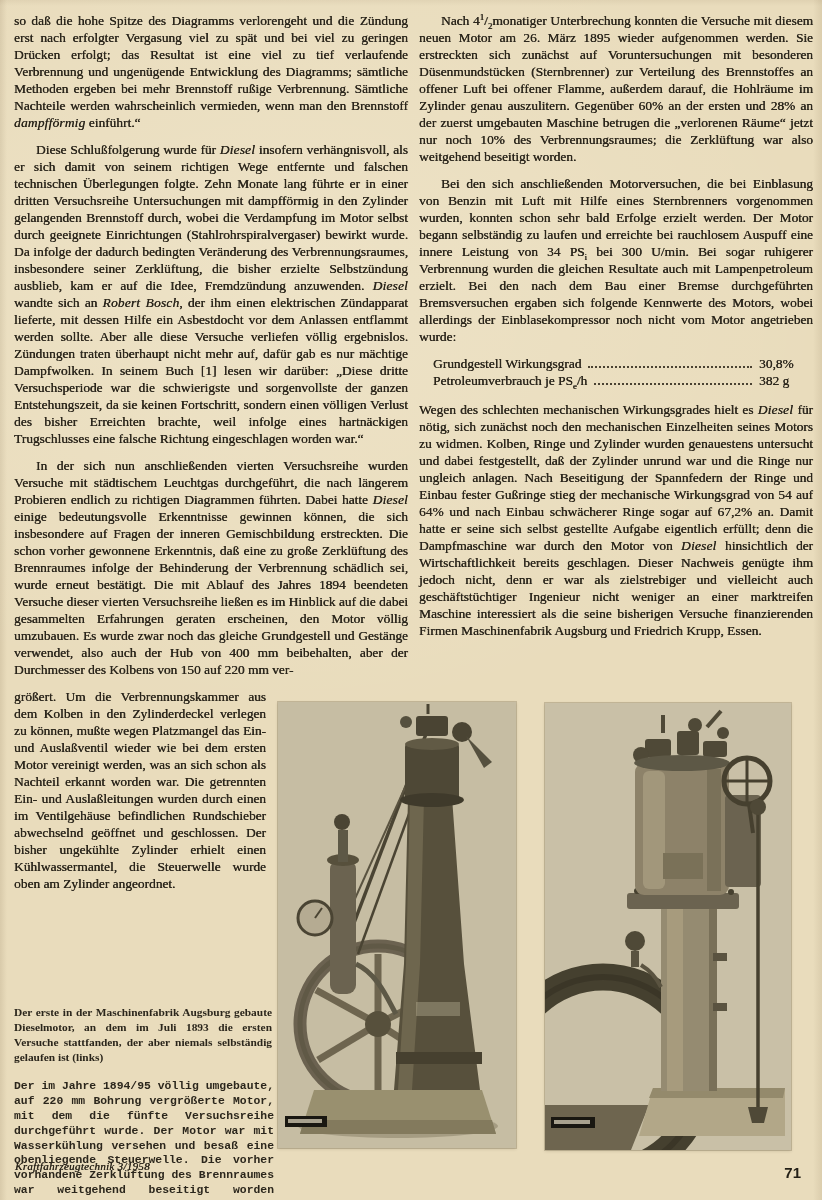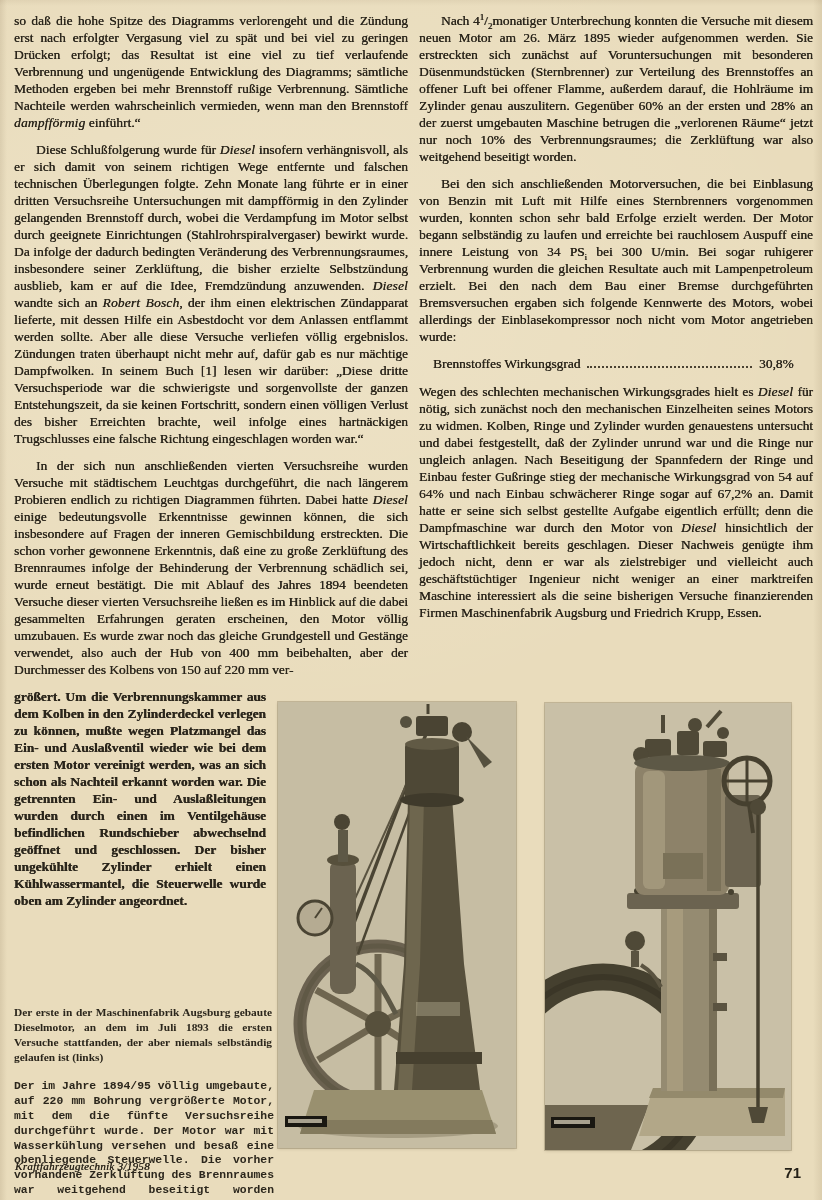--- a/index.html
+++ b/index.html
@@ -21,21 +21,21 @@
   .col-left{left:14px;}
   .col-right{left:419px;}
   p.body{
     font-size:13.4px;line-height:17px;
     text-align:justify;margin:0 0 10px 0;
     text-shadow:0.3px 0 0 currentColor;
   }
   p.body i{letter-spacing:0.2px;}
   .indent{text-indent:22px;}
   .no-gap{margin-bottom:0;}
-  .narrow{width:252px;font-weight:bold;}
+  .narrow{width:252px;}
   sup,sub{font-size:9px;line-height:0;}
   .perf-table{margin:3px 0 11px 14px;width:372px;}
   .kv-row{
     display:flex;align-items:baseline;
     font-size:13.4px;line-height:17.4px;
     text-shadow:0.3px 0 0 currentColor;
   }
   .kv-label{white-space:nowrap;}
   .kv-leader{
     flex:1 1 auto;
@@ -83,23 +83,28 @@
     <p class="body indent no-gap">In der sich nun anschließenden vierten Versuchsreihe wurden Versuche mit städtischem Leuchtgas durchgeführt, die nach längerem Probieren endlich zu richtigen Diagrammen führten. Dabei hatte <i>Diesel</i> einige bedeutungsvolle Erkenntnisse gewinnen können, die sich insbesondere auf Fragen der inneren Gemischbildung erstreckten. Die schon vorher gewonnene Erkenntnis, daß eine zu große Zerklüftung des Brennraumes infolge der Behinderung der Verbrennung schädlich sei, wurde erneut bestätigt. Die mit Ablauf des Jahres 1894 beendeten Versuche dieser vierten Versuchsreihe ließen es im Hinblick auf die dabei gesammelten Erfahrungen geraten erscheinen, den Motor völlig umzubauen. Es wurde zwar noch das gleiche Grundgestell und Gestänge verwendet, also auch der Hub von 400 mm beibehalten, aber der Durchmesser des Kolbens von 150 auf 220 mm ver-</p>
     <p class="body narrow no-gap">größert. Um die Verbrennungskammer aus dem Kolben in den Zylinderdeckel verlegen zu können, mußte wegen Platzmangel das Ein- und Auslaßventil wieder wie bei dem ersten Motor vereinigt werden, was an sich schon als Nachteil erkannt worden war. Die getrennten Ein- und Auslaßleitungen wurden durch einen im Ventilgehäuse befindlichen Rundschieber abwechselnd geöffnet und geschlossen. Der bisher ungekühlte Zylinder erhielt einen Kühlwassermantel, die Steuerwelle wurde oben am Zylinder angeordnet.</p>
   </div>
 
   <div class="col col-right">
     <p class="body indent">Nach 4<sup>1</sup>/<sub>2</sub>monatiger Unterbrechung konnten die Versuche mit diesem neuen Motor am 26. März 1895 wieder aufgenommen werden. Sie erstreckten sich zunächst auf Voruntersuchungen mit besonderen Düsenmundstücken (Sternbrenner) zur Verteilung des Brennstoffes an offener Luft bei offener Flamme, außerdem darauf, die Hohlräume im Zylinder genau auszulitern. Gegenüber 60% an der ersten und 28% an der zuerst umgebauten Maschine betrugen die „verlorenen Räume“ jetzt nur noch 10% des Verbrennungsraumes; die Zerklüftung war also weitgehend beseitigt worden.</p>
     <p class="body indent">Bei den sich anschließenden Motorversuchen, die bei Einblasung von Benzin mit Luft mit Hilfe eines Sternbrenners vorgenommen wurden, konnten schon sehr bald Erfolge erzielt werden. Der Motor begann selbständig zu laufen und erreichte bei rauchlosem Auspuff eine innere Leistung von 34 PS<sub>i</sub> bei 300 U/min. Bei sogar ruhigerer Verbrennung wurden die gleichen Resultate auch mit Lampenpetroleum erzielt. Bei den nach dem Bau einer Bremse durchgeführten Bremsversuchen ergaben sich folgende Kennwerte des Motors, wobei allerdings der Einblasekompressor noch nicht vom Motor angetrieben wurde:</p>
 
     <div class="perf-table">
       <div class="kv-row">
-        <span class="kv-label">Brennstoffes Wirkungsgrad</span>
+        <span class="kv-label">Grundgestell Wirkungsgrad</span>
         <span class="kv-leader"></span>
         <span class="kv-value">30,8%</span>
+      </div>
+      <div class="kv-row">
+        <span class="kv-label">Petroleumverbrauch je PS<sub>e</sub>/h</span>
+        <span class="kv-leader"></span>
+        <span class="kv-value">382 g</span>
       </div>
     </div>
 
     <p class="body">Wegen des schlechten mechanischen Wirkungsgrades hielt es <i>Diesel</i> für nötig, sich zunächst noch den mechanischen Einzelheiten seines Motors zu widmen. Kolben, Ringe und Zylinder wurden genauestens untersucht und dabei festgestellt, daß der Zylinder unrund war und die Ringe nur ungleich anlagen. Nach Beseitigung der Spannfedern der Ringe und Einbau fester Gußringe stieg der mechanische Wirkungsgrad von 54 auf 64% und nach Einbau schwächerer Ringe sogar auf 67,2% an. Damit hatte er seine sich selbst gestellte Aufgabe eigentlich erfüllt; denn die Dampfmaschine war durch den Motor von <i>Diesel</i> hinsichtlich der Wirtschaftlichkeit bereits geschlagen. Dieser Nachweis genügte ihm jedoch nicht, denn er war als zielstrebiger und vielleicht auch geschäftstüchtiger Ingenieur nicht weniger an einer marktreifen Maschine interessiert als die seine bisherigen Versuche finanzierenden Firmen Maschinenfabrik Augsburg und Friedrich Krupp, Essen.</p>
   </div>
 
   <div class="photo photo-left">
     <svg viewBox="0 0 238 446">
       <rect x="0" y="0" width="238" height="446" fill="#cbc2a9"></rect>
       <rect x="0" y="0" width="238" height="446" fill="#b9af94" opacity="0.25"></rect>

